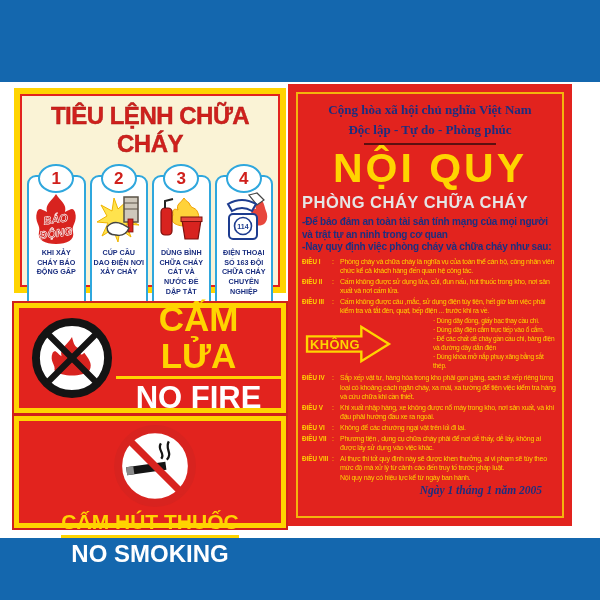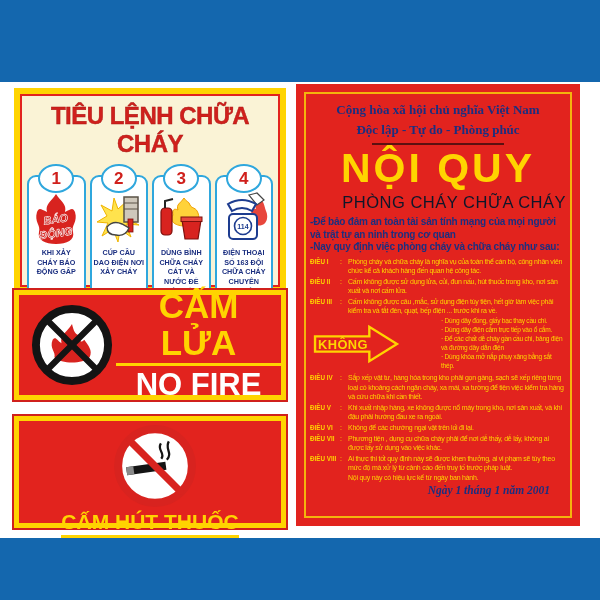--- a/index.html
+++ b/index.html
@@ -19,42 +19,42 @@
         padding-top:14px;display:flex;flex-direction:column;align-items:center;box-sizing:border-box;}
   .badge{position:absolute;top:-13px;left:50%;transform:translateX(-50%);width:32px;height:25px;
          background:#fff;border:2.5px solid #2fa7dd;border-radius:50%;display:flex;align-items:center;
          justify-content:center;color:#d0201c;font-weight:bold;font-size:17px;}
   .step-icon{width:50px;height:56px;}
   .step-caption{color:#1b2f80;font-weight:bold;font-size:7.2px;line-height:1.35;text-align:center;
                 padding:1px 2px 2px 2px;}
 
   .sign-red{background:#e2231e;border:5px solid #ffd400;box-shadow:0 0 0 2px #d0201c;box-sizing:border-box;
             display:flex;align-items:center;}
-  .sign2{position:absolute;left:0;top:202px;width:272px;height:110px;}
+  .sign2{position:absolute;left:0;top:215px;width:272px;height:110px;}
   .sign3{position:absolute;left:0;top:328px;width:272px;height:112px;flex-direction:column;}
   .ban-icon{margin-left:9px;flex:0 0 auto;}
   .ban-text{flex:1;text-align:center;line-height:1.05;}
   .ban-vi{display:inline-block;color:#ffd400;font-weight:bold;border-bottom:3px solid #ffd400;padding-bottom:2px;}
   .ban-vi.fire{font-size:35px;letter-spacing:0px;}
   .ban-vi.smoke{font-size:21px;letter-spacing:0px;}
   .ban-en{color:#ffffff;font-weight:bold;margin-top:3px;}
   .ban-en.fire{font-size:31px;}
   .ban-en.smoke{font-size:24px;}
 
   
-  .right-panel{position:absolute;left:296px;top:84px;width:284px;height:442px;background:#e2231e;box-sizing:border-box;}
+  .right-panel{position:absolute;left:288px;top:84px;width:284px;height:442px;background:#e2231e;box-sizing:border-box;}
   .right-border{position:absolute;left:8px;top:8px;right:8px;bottom:8px;border:2px solid #f4b40d;pointer-events:none;}
   .rp-content{position:absolute;left:14px;top:12px;right:14px;bottom:10px;}
   .rp-h1{font-family:"Liberation Serif","DejaVu Serif",serif;color:#1b2f80;font-weight:bold;font-size:13px;
          text-align:center;margin-top:6px;}
   .rp-h2{font-family:"Liberation Serif","DejaVu Serif",serif;color:#1b2f80;font-weight:bold;font-size:13px;
          text-align:center;margin-top:4px;}
   .rp-divider{width:132px;border-top:2px solid #5c1010;margin:5px auto 2px auto;}
   .rp-title{color:#ffd400;font-weight:bold;font-size:41px;text-align:center;letter-spacing:3px;line-height:1.05;}
-  .rp-subtitle{color:#0f172a;font-weight:normal;font-size:16.5px;text-align:right;margin-top:3px;letter-spacing:0.5px;}
+  .rp-subtitle{color:#e5e5e5;font-weight:bold;font-size:16.5px;text-align:left;margin-top:3px;letter-spacing:0.5px;}
   .rp-intro{margin-top:4px;}
   .rp-intro div{color:#1b2f80;font-weight:bold;font-size:10px;letter-spacing:-0.2px;line-height:1.25;}
   .arts{margin-top:3px;}
   .art{display:flex;margin-bottom:2px;}
   .art-label{flex:0 0 30px;color:#ffd400;font-weight:bold;font-size:6.3px;line-height:1.45;}
   .art-colon{flex:0 0 8px;color:#ffd400;font-size:7px;line-height:1.3;}
   .art-text{flex:1;color:#ffd400;font-size:7px;letter-spacing:-0.25px;line-height:1.3;}
   .khong-block{display:flex;align-items:center;margin:2px 0 2px 2px;gap:37px;}
   .khong-arrow{flex:0 0 88px;height:40px;}
   .k-list{flex:1;margin-left:4px;}
@@ -146,20 +146,21 @@
         <circle cx="50" cy="50" r="41" fill="#ffffff" stroke="#d8231f" stroke-width="9"></circle>
         <g transform="rotate(-8 50 50)">
           <rect x="18" y="47" width="44" height="9" fill="#141414"></rect>
           <rect x="18" y="47" width="8" height="9" fill="#8a8a8a"></rect>
           <path d="M58 43 C64 37 54 33 60 26 M64 45 C72 38 63 33 69 25" stroke="#141414" stroke-width="2.5" fill="none"></path>
         </g>
         <line x1="22" y1="22" x2="78" y2="78" stroke="#d8231f" stroke-width="8" stroke-linecap="round"></line>
       </svg>
       <div class="ban-text">
         <span class="ban-vi smoke">CẤM HÚT THUỐC</span>
+        <div class="ban-en smoke">NO SMOKING</div>
       </div>
     </div>
   </div>
 
   <div class="right-panel">
     <div class="right-border"></div>
     <div class="rp-content">
       <div class="rp-h1">Cộng hòa xã hội chủ nghĩa Việt Nam</div>
       <div class="rp-h2">Độc lập  -  Tự do  - Phòng phúc</div>
       <div class="rp-divider"></div>
@@ -237,16 +238,16 @@
           </div>
 
           <div class="art">
             <span class="art-label">ĐIỀU VIII</span>
             <span class="art-colon">:</span>
             <span class="art-text">Ai thực thi tốt quy định này sẽ được khen thưởng, ai vi phạm sẽ tùy theo mức độ mà xử lý từ cảnh cáo đến truy tố trước pháp luật.</span>
           </div>
         </div>
 
       <div class="closing">Nội quy này có hiệu lực kể từ ngày ban hành.</div>
-      <div class="rp-date">Ngày 1 tháng 1 năm 2001</div>
+      <div class="rp-date">Ngày 1 tháng 1 năm 2005</div>
     </div>
   </div>
 </div>
 
 </body></html>

